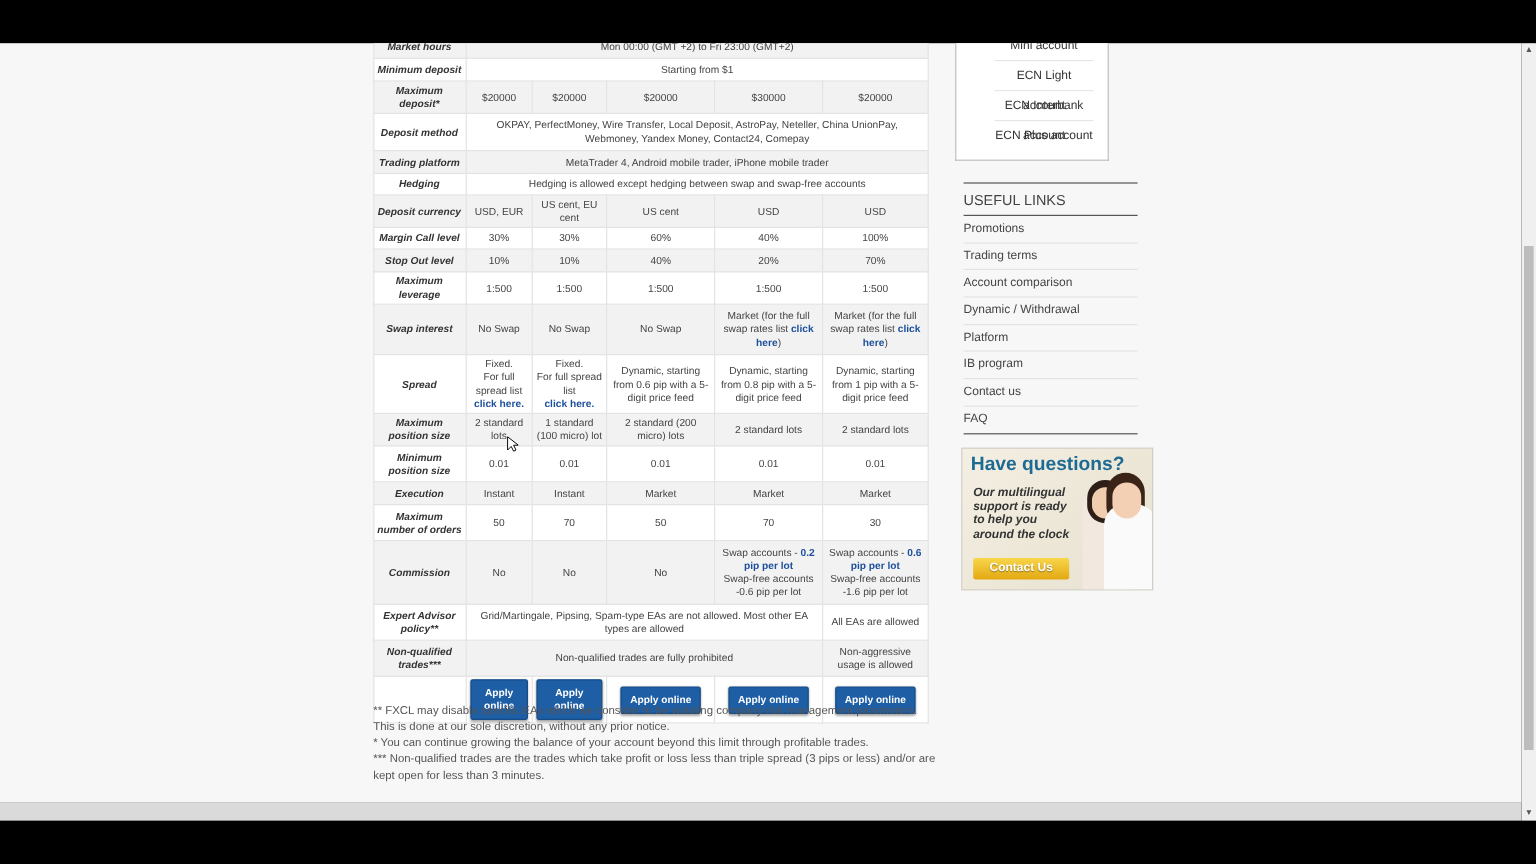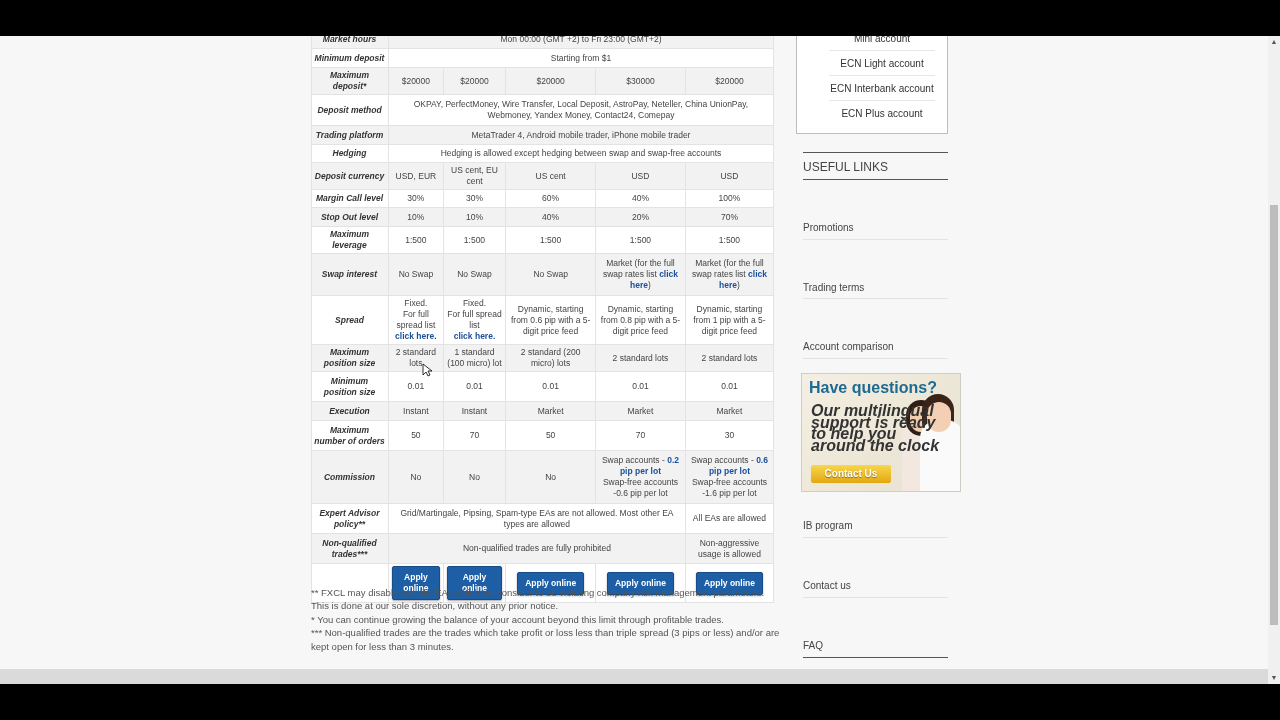--- a/index.html
+++ b/index.html
@@ -17,32 +17,32 @@
   table.cmp { position: absolute; left: 311px; top: -6px; width: 463px; border-collapse: collapse; font-size: 8.5px; color: #444; }
   table.cmp td { border: 1px solid #e3e3e3; text-align: center; vertical-align: middle; padding: 2px 3px; line-height: 11px; }
   table.cmp td.lbl { text-align: center; font-weight: bold; color: #333; width: 77px; padding-left: 2px; font-style: italic; }
   table.cmp tr.g td { background: #f2f2f2; }
   table.cmp tr.w td { background: #ffffff; }
   .lnk { color: #1b4f9c; font-weight: bold; }
   .apply { display: inline-block; background: #1d5ea5; color: #fff; font-size: 8.5px; font-weight: bold; padding: 5px 7px; border-radius: 2px; box-shadow: 0 1px 2px rgba(0,0,0,0.35); border: 1px solid #164c88; }
 
   .notes { position: absolute; left: 311px; top: 550px; width: 470px; font-size: 9.5px; color: #555; line-height: 13.4px; }
 
-  .acctbox { position: absolute; left: 796px; top: -10px; width: 152px; height: 108px; background: #fff; border: 1px solid #bdbdbd; border-top: none; padding-left: 20px; }
+  .acctbox { position: absolute; left: 796px; top: -10px; width: 128px; height: 108px; background: #fff; border: 1px solid #bdbdbd; border-top: none; padding-left: 20px; }
   .acctbox .item { height: 25px; line-height: 25px; text-align: center; font-size: 10px; color: #333; border-bottom: 1px solid #e6e6e6; margin: 0 12px; }
   .acctbox .item:last-child { border-bottom: none; }
 
   .useful { position: absolute; left: 803px; top: 116px; width: 145px; }
   .useful .title { border-top: 1px solid #555; border-bottom: 1px solid #555; font-size: 12px; color: #444; height: 28px; line-height: 28px; margin-top: 0; }
-  .useful .link { font-size: 10px; color: #444; height: 22.7px; line-height: 22px; border-bottom: 1px solid #e3e3e3; margin-top: 37px; }
+  .useful .link { font-size: 10px; color: #444; height: 22.7px; line-height: 22px; border-bottom: 1px solid #e3e3e3; }
   .useful .link:last-child { border-bottom: 1px solid #555; }
 
   .banner { position: absolute; left: 801px; top: 337px; width: 160px; height: 119px; background: linear-gradient(135deg,#f4efe3 0%,#ece6d6 60%,#e7e2d4 100%); border: 1px solid #d0cdc4; overflow: hidden; }
   .banner .head { position: absolute; left: 7px; top: 5px; font-size: 16px; font-weight: bold; color: #1d6a93; }
-  .banner .body { position: absolute; left: 9px; top: 31px; font-size: 16px; font-style: italic; color: #333; line-height: 11.5px; font-weight: bold; }
+  .banner .body { position: absolute; left: 9px; top: 31px; font-size: 10px; font-style: italic; color: #333; line-height: 11.5px; font-weight: bold; }
   .banner .btn { position: absolute; left: 9px; top: 91px; width: 80px; height: 18px; background: linear-gradient(#f8d64a,#e2a812); border-radius: 2px; color: #fff; font-size: 10px; font-weight: bold; text-align: center; line-height: 18px; text-shadow: 0 1px 1px rgba(0,0,0,0.4); }
   .banner .p1 { position: absolute; left: 100px; top: 30px; width: 40px; height: 90px; background: #f2e8e0; border-radius: 20px 20px 0 0; }
   .banner .p1h { position: absolute; left: 104px; top: 26px; width: 30px; height: 36px; background: #2d1f18; border-radius: 15px; }
   .banner .p1f { position: absolute; left: 108px; top: 32px; width: 22px; height: 26px; background: #f1cdb0; border-radius: 11px; }
   .banner .p2 { position: absolute; left: 118px; top: 46px; width: 44px; height: 80px; background: #fafafa; border-radius: 18px 18px 0 0; }
   .banner .p2h { position: absolute; left: 120px; top: 20px; width: 32px; height: 44px; background: #3a2418; border-radius: 16px; }
   .banner .p2f { position: absolute; left: 125px; top: 28px; width: 24px; height: 30px; background: #f3d0b4; border-radius: 12px; }
 </style>
 </head>
 <body>

